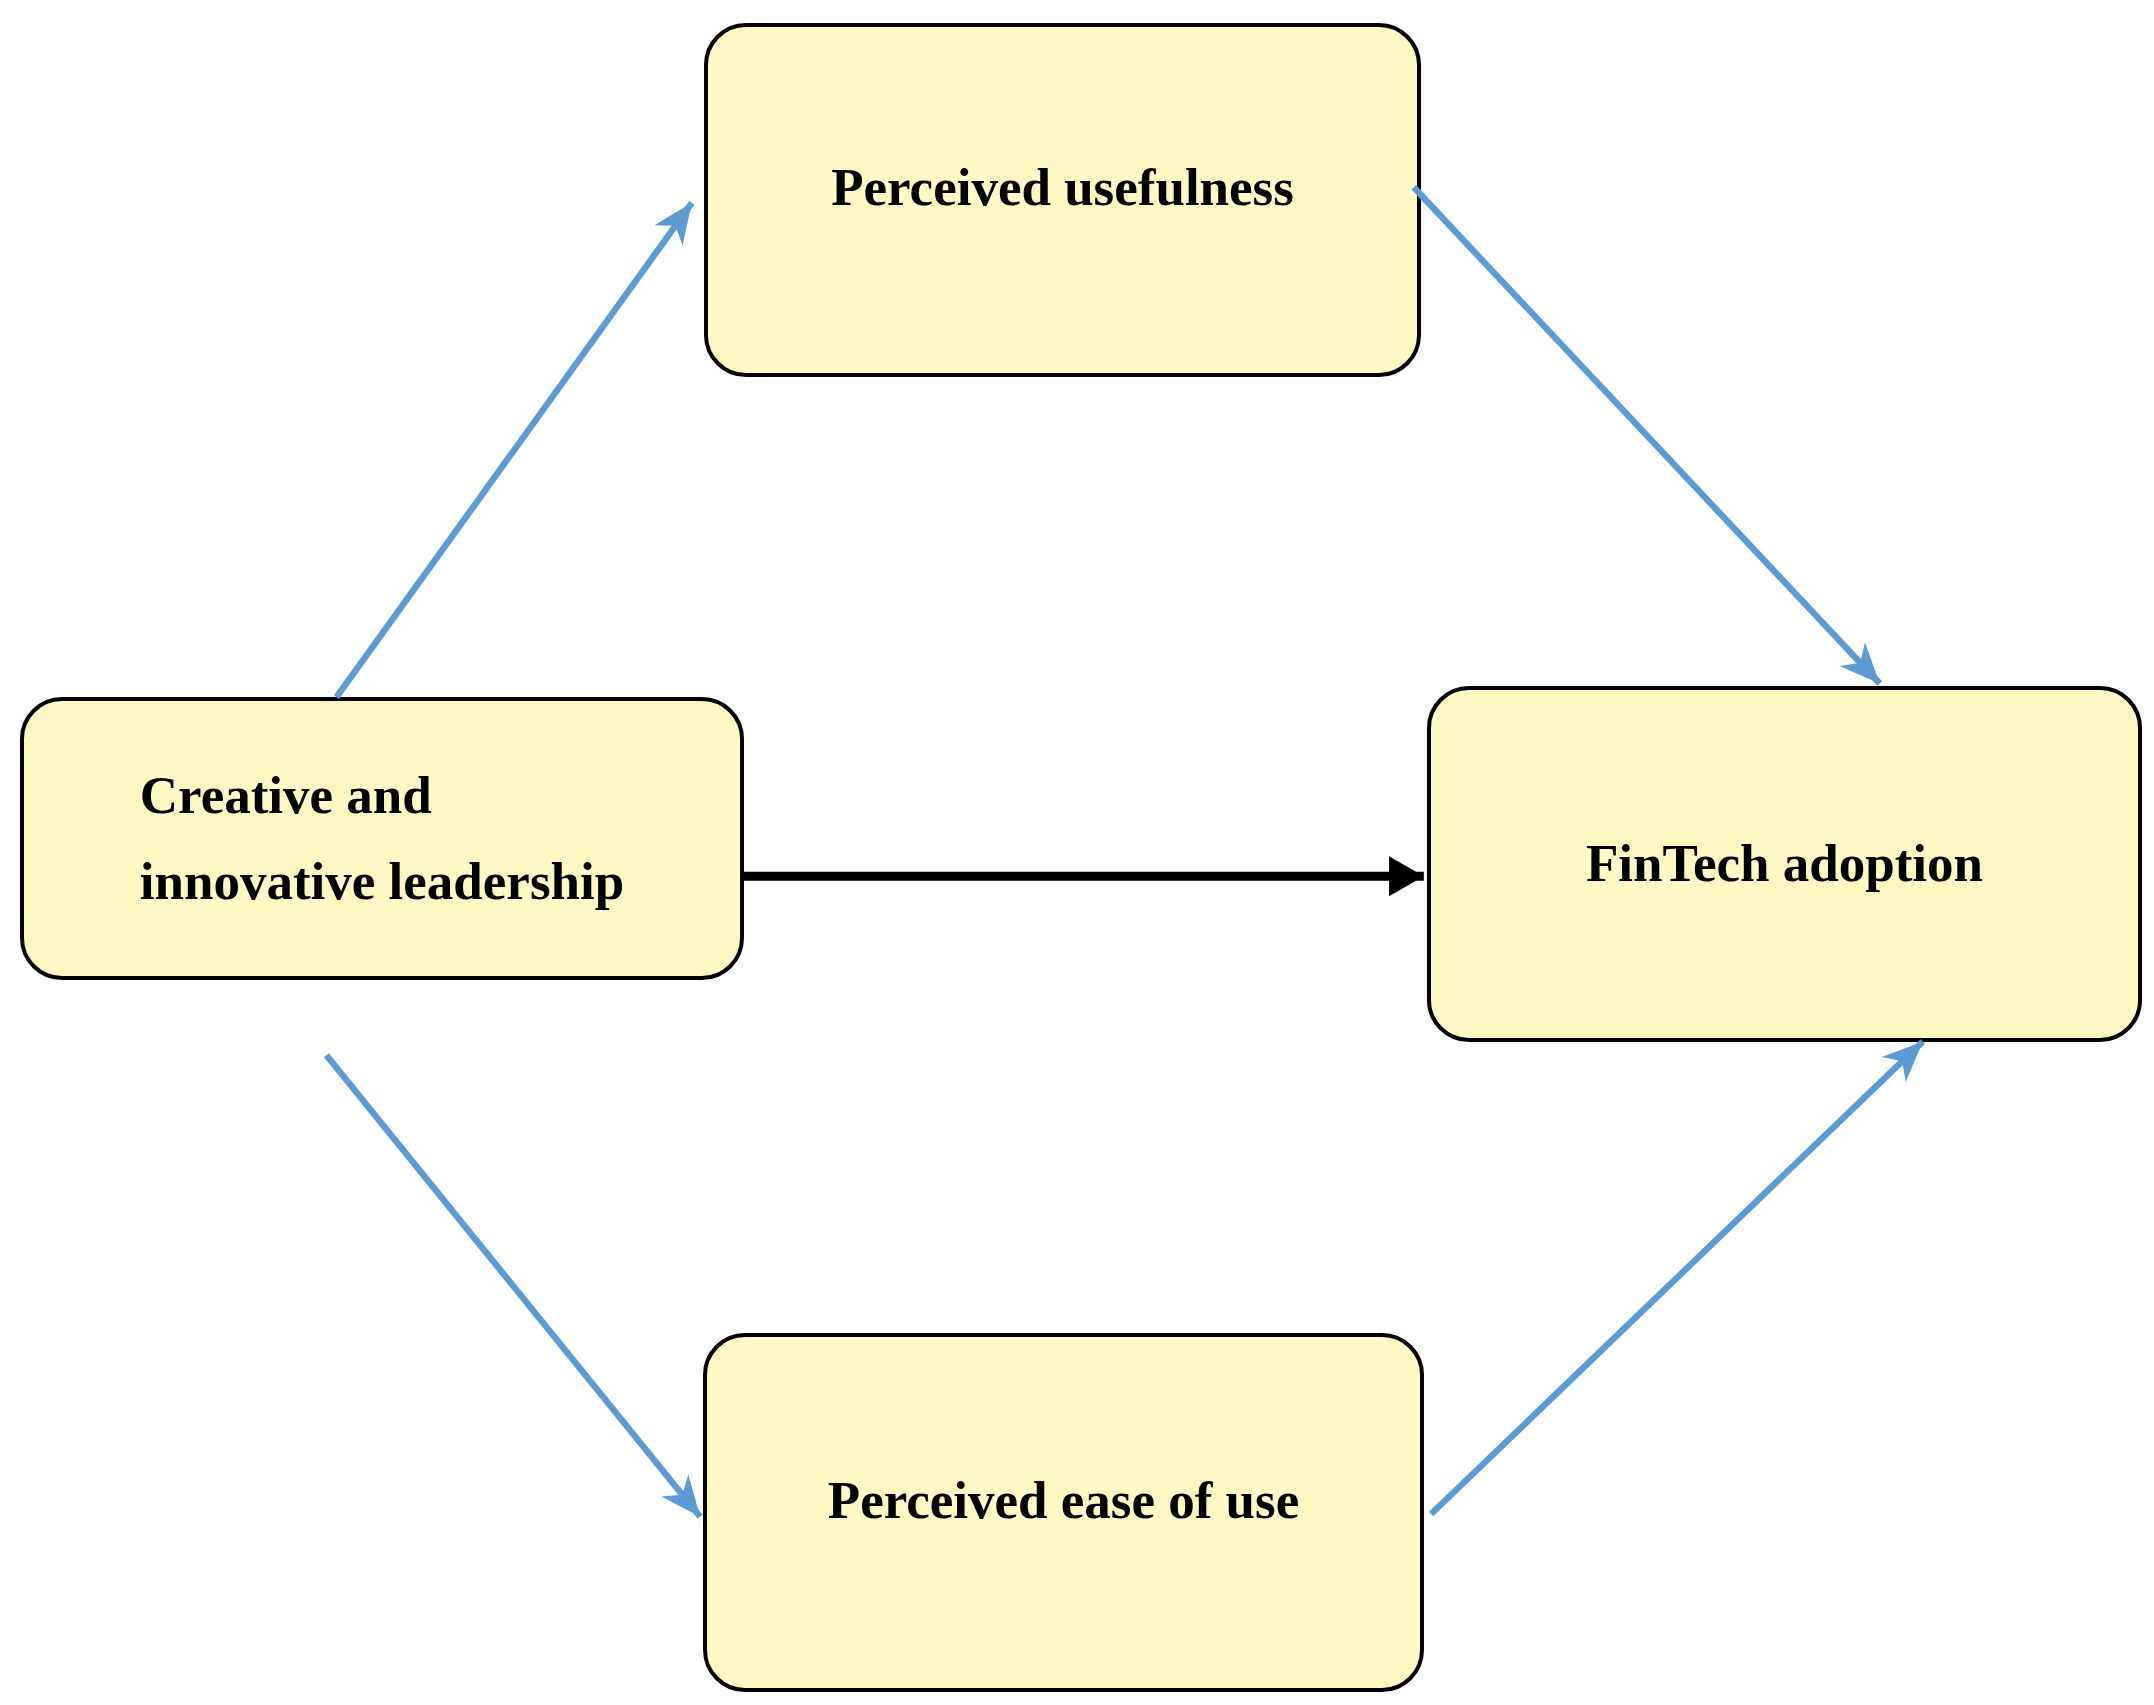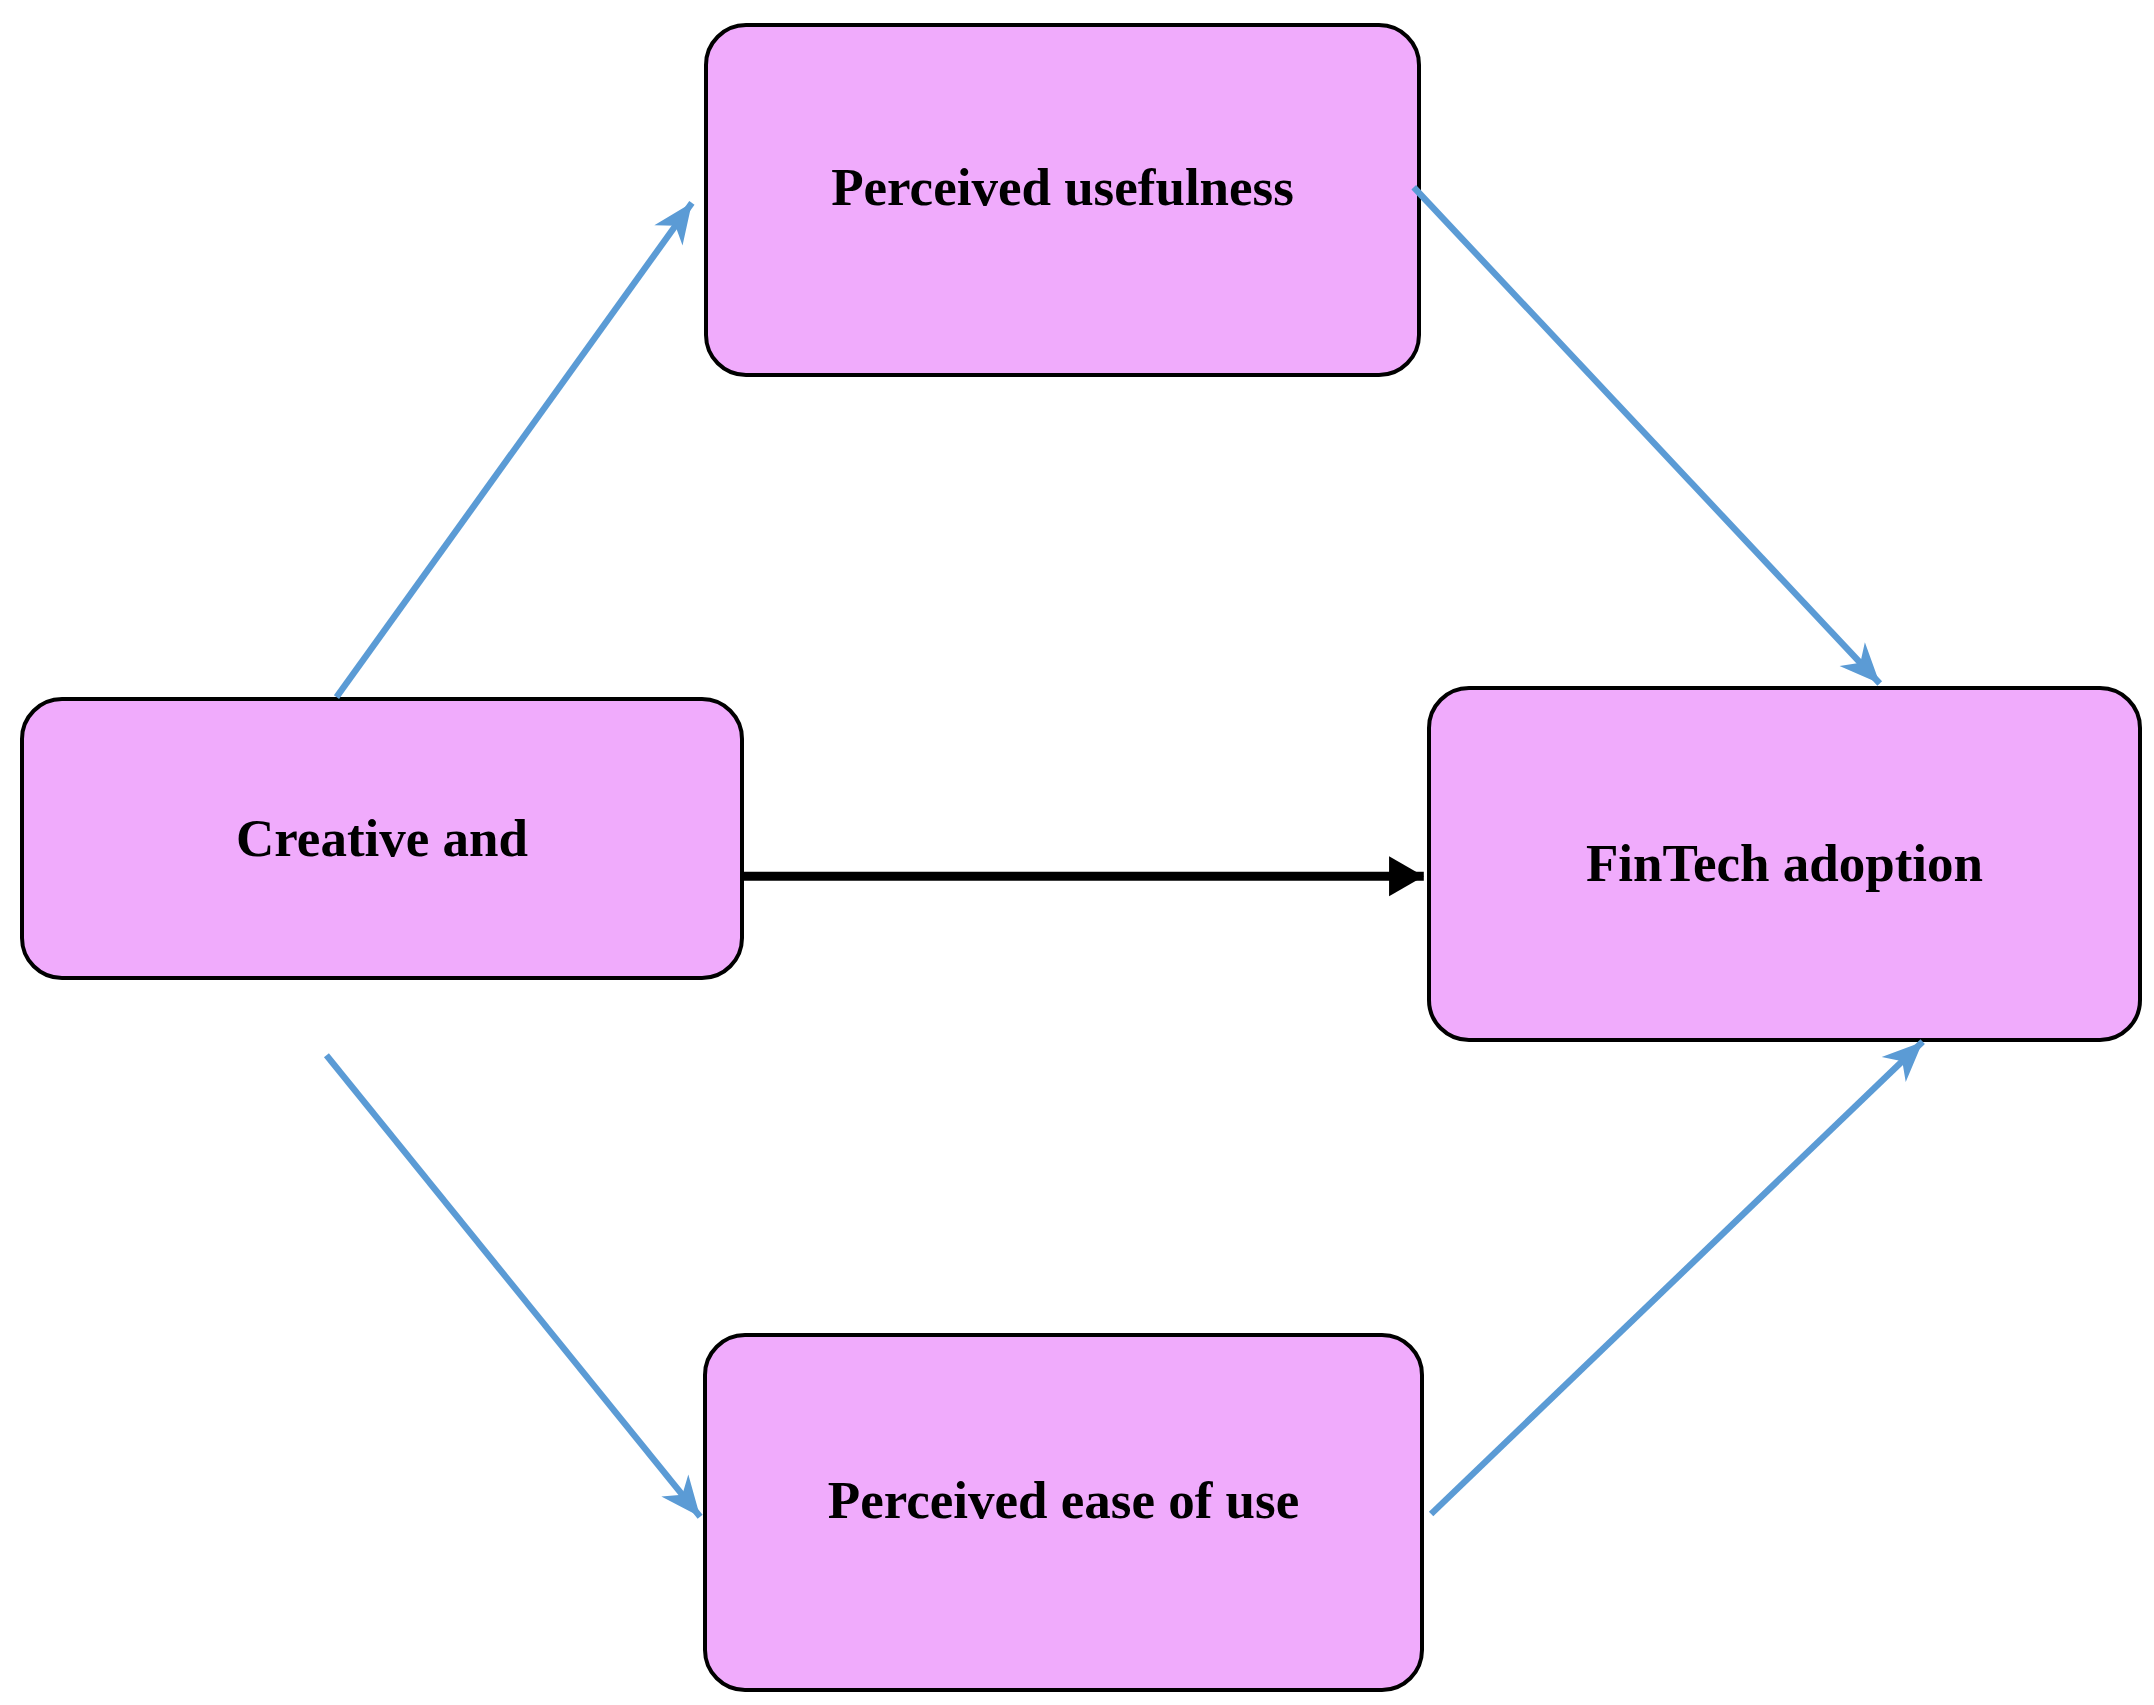--- a/index.html
+++ b/index.html
@@ -11,21 +11,21 @@
     position: relative;
     width: 2155px;
     height: 1705px;
     background: #ffffff;
     font-family: "Liberation Serif", "DejaVu Serif", serif;
     overflow: hidden;
   }
   .node {
     position: absolute;
     box-sizing: border-box;
-    background: #f0abfc;
+    background: #fef9c3;
     border: 4.6px solid #000000;
     border-radius: 42px;
     display: flex;
     align-items: center;
     justify-content: center;
     text-align: left;
     font-weight: bold;
     font-size: 53px;
     line-height: 1.62;
     color: #000000;
@@ -52,20 +52,21 @@
 
 <div class="canvas">
 
   <div class="node" id="node-pu">
     <span class="label">Perceived usefulness</span>
   </div>
 
   <div class="node" id="node-cil">
     <span class="label">
       <span>Creative and</span><br>
+      <span>innovative leadership</span>
     </span>
   </div>
 
   <div class="node" id="node-peou">
     <span class="label">Perceived ease of use</span>
   </div>
 
   <div class="node" id="node-ft">
     <span class="label">FinTech adoption</span>
   </div>

